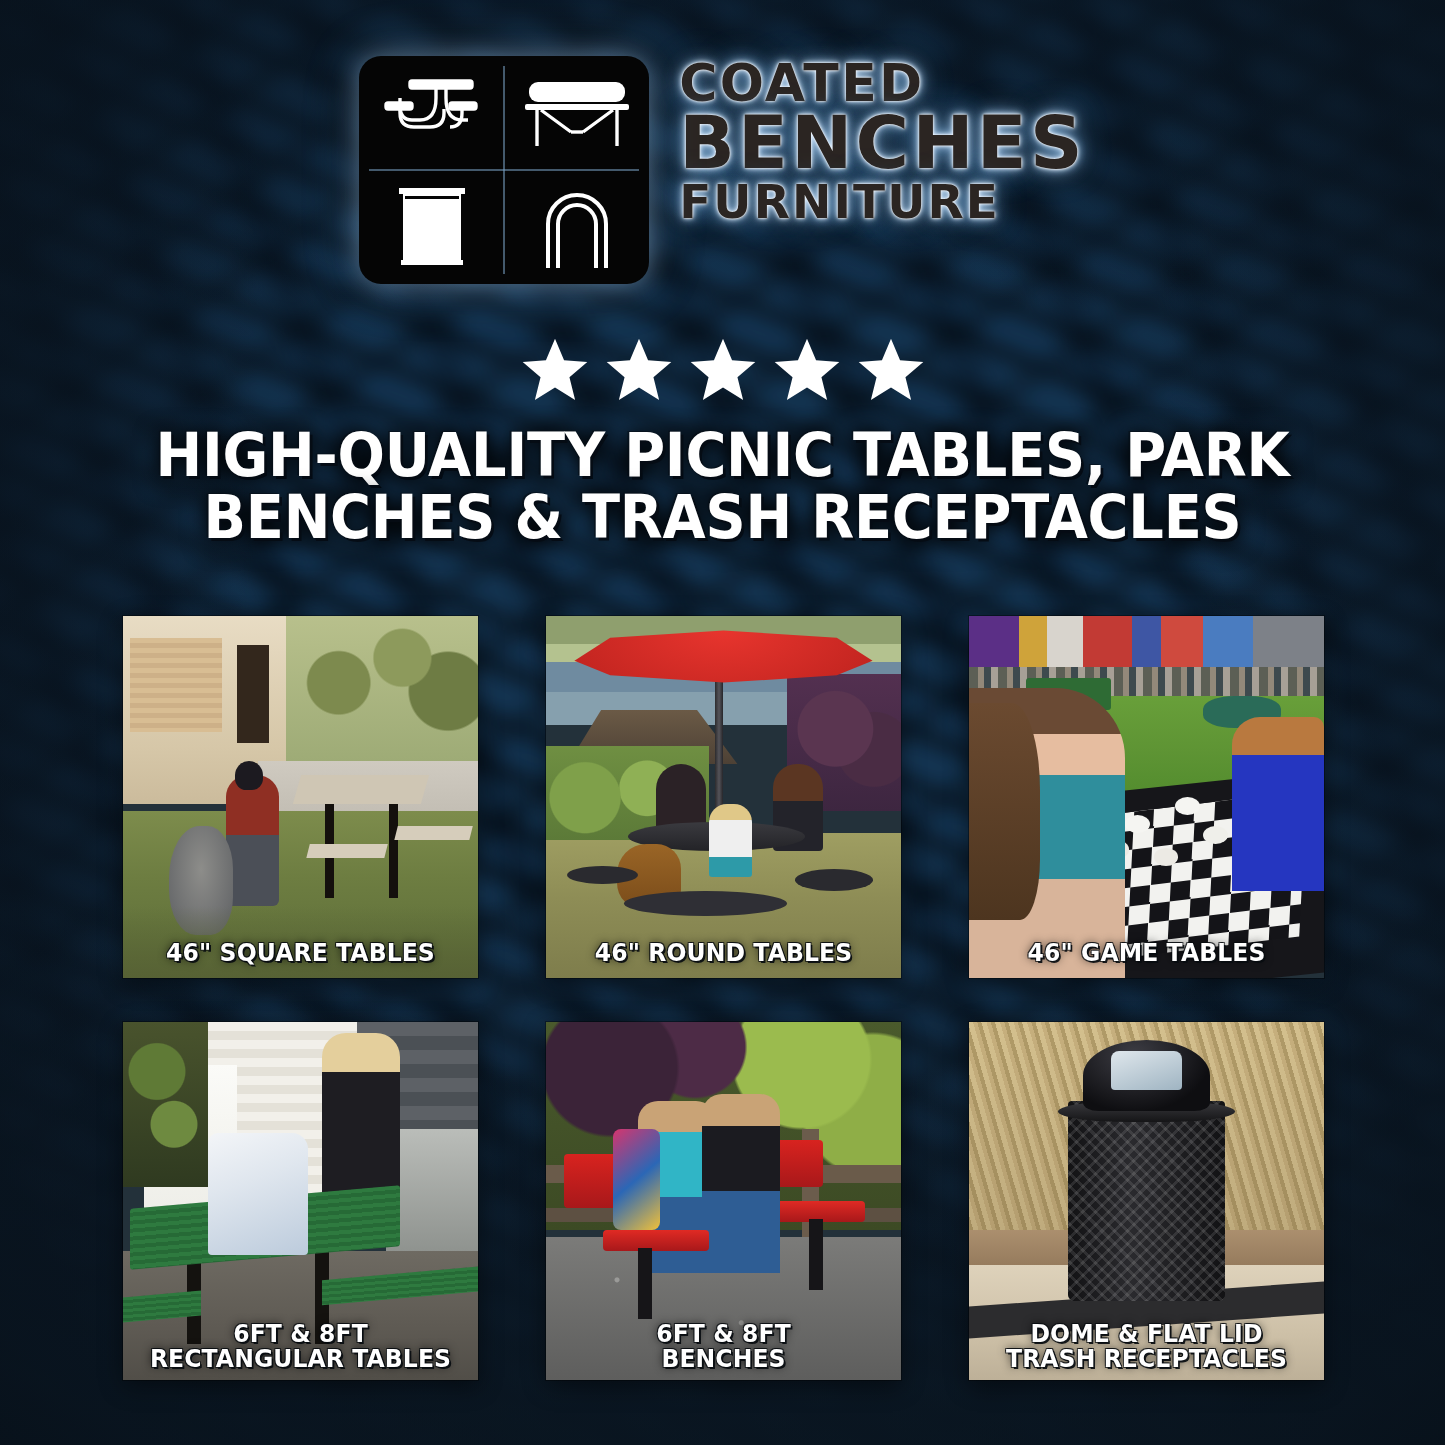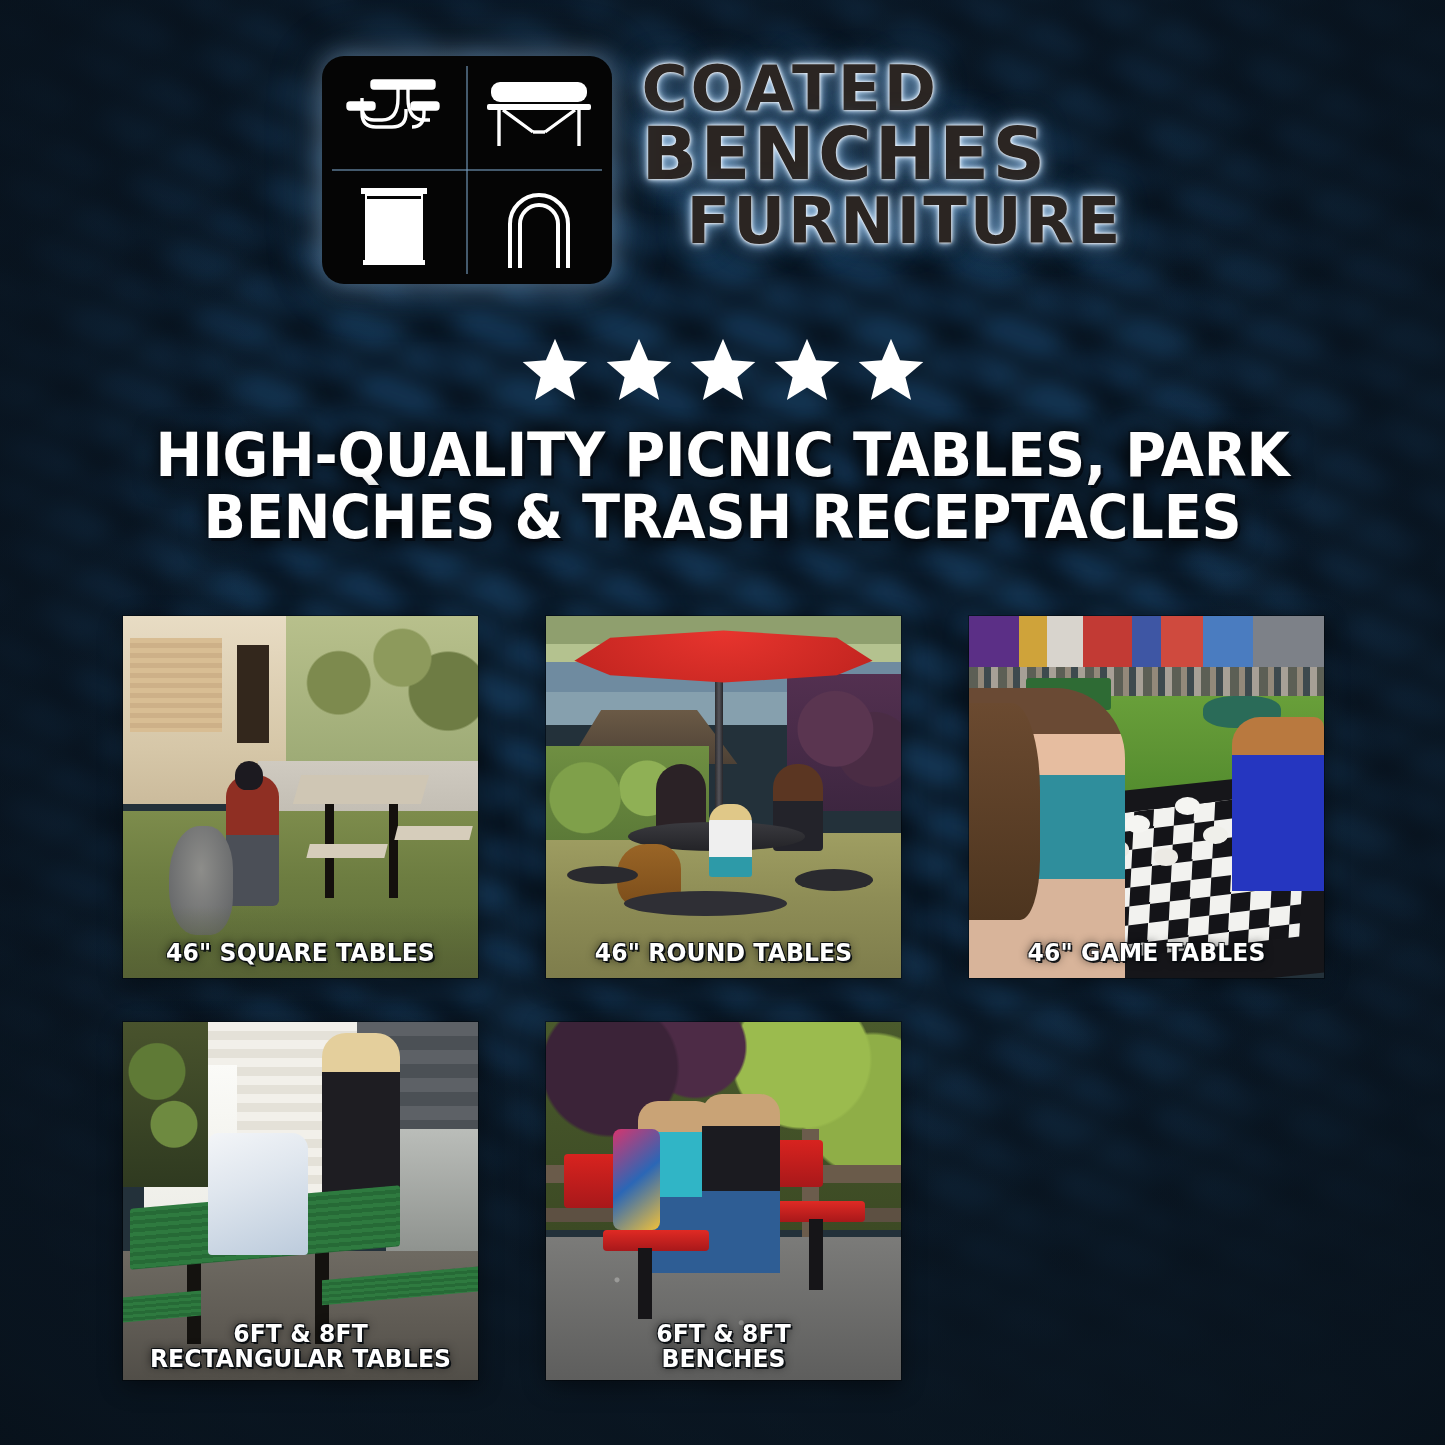--- a/index.html
+++ b/index.html
@@ -82,23 +82,23 @@
     font-family:"DejaVu Sans", sans-serif;
     font-weight:bold;
     color:#2b2522;
     letter-spacing:.045em;
     line-height:.97;
     text-shadow:
       0 0 2px #ffffff, 0 0 4px #e8f3ff, 0 0 9px rgba(200,228,255,.95),
       0 0 18px rgba(150,200,245,.75), 0 0 34px rgba(110,170,225,.45),
       1px 1px 0 #1b1715;
   }
-  .brand .l1{font-size:63px;}
+  .brand .l1{font-size:52px;}
   .brand .l2{font-size:73px;}
-  .brand .l3{font-size:64px;margin-left:45px;}
+  .brand .l3{font-size:47px;}
 
   
   .stars{
     position:absolute;left:0;right:0;top:336px;
     display:flex;justify-content:center;align-items:center;gap:14px;
   }
   .star{width:70px;height:68px;display:block;}
 
   
   .headline{
@@ -452,15 +452,32 @@
         <div class="obj c5-pack"></div>
         <div class="obj c5-seat1"></div>
         <div class="obj c5-leg1"></div>
       </div>
       <div class="cap two">
         <span class="cl">6FT &amp; 8FT</span>
         <span class="cl">BENCHES</span>
       </div>
     </div>
 
+    <div class="card">
+      <div class="photo">
+        <div class="obj c6-grass"></div>
+        <div class="obj c6-grass-b"></div>
+        <div class="obj c6-dirt"></div>
+        <div class="obj c6-walk"></div>
+        <div class="obj c6-edge"></div>
+        <div class="obj c6-body"></div>
+        <div class="obj c6-rim"></div>
+        <div class="obj c6-dome"></div>
+        <div class="obj c6-win"></div>
+      </div>
+      <div class="cap two">
+        <span class="cl">DOME &amp; FLAT LID</span>
+        <span class="cl">TRASH RECEPTACLES</span>
+      </div>
+    </div>
 
   </div>
 </div>
 
 </body></html>

